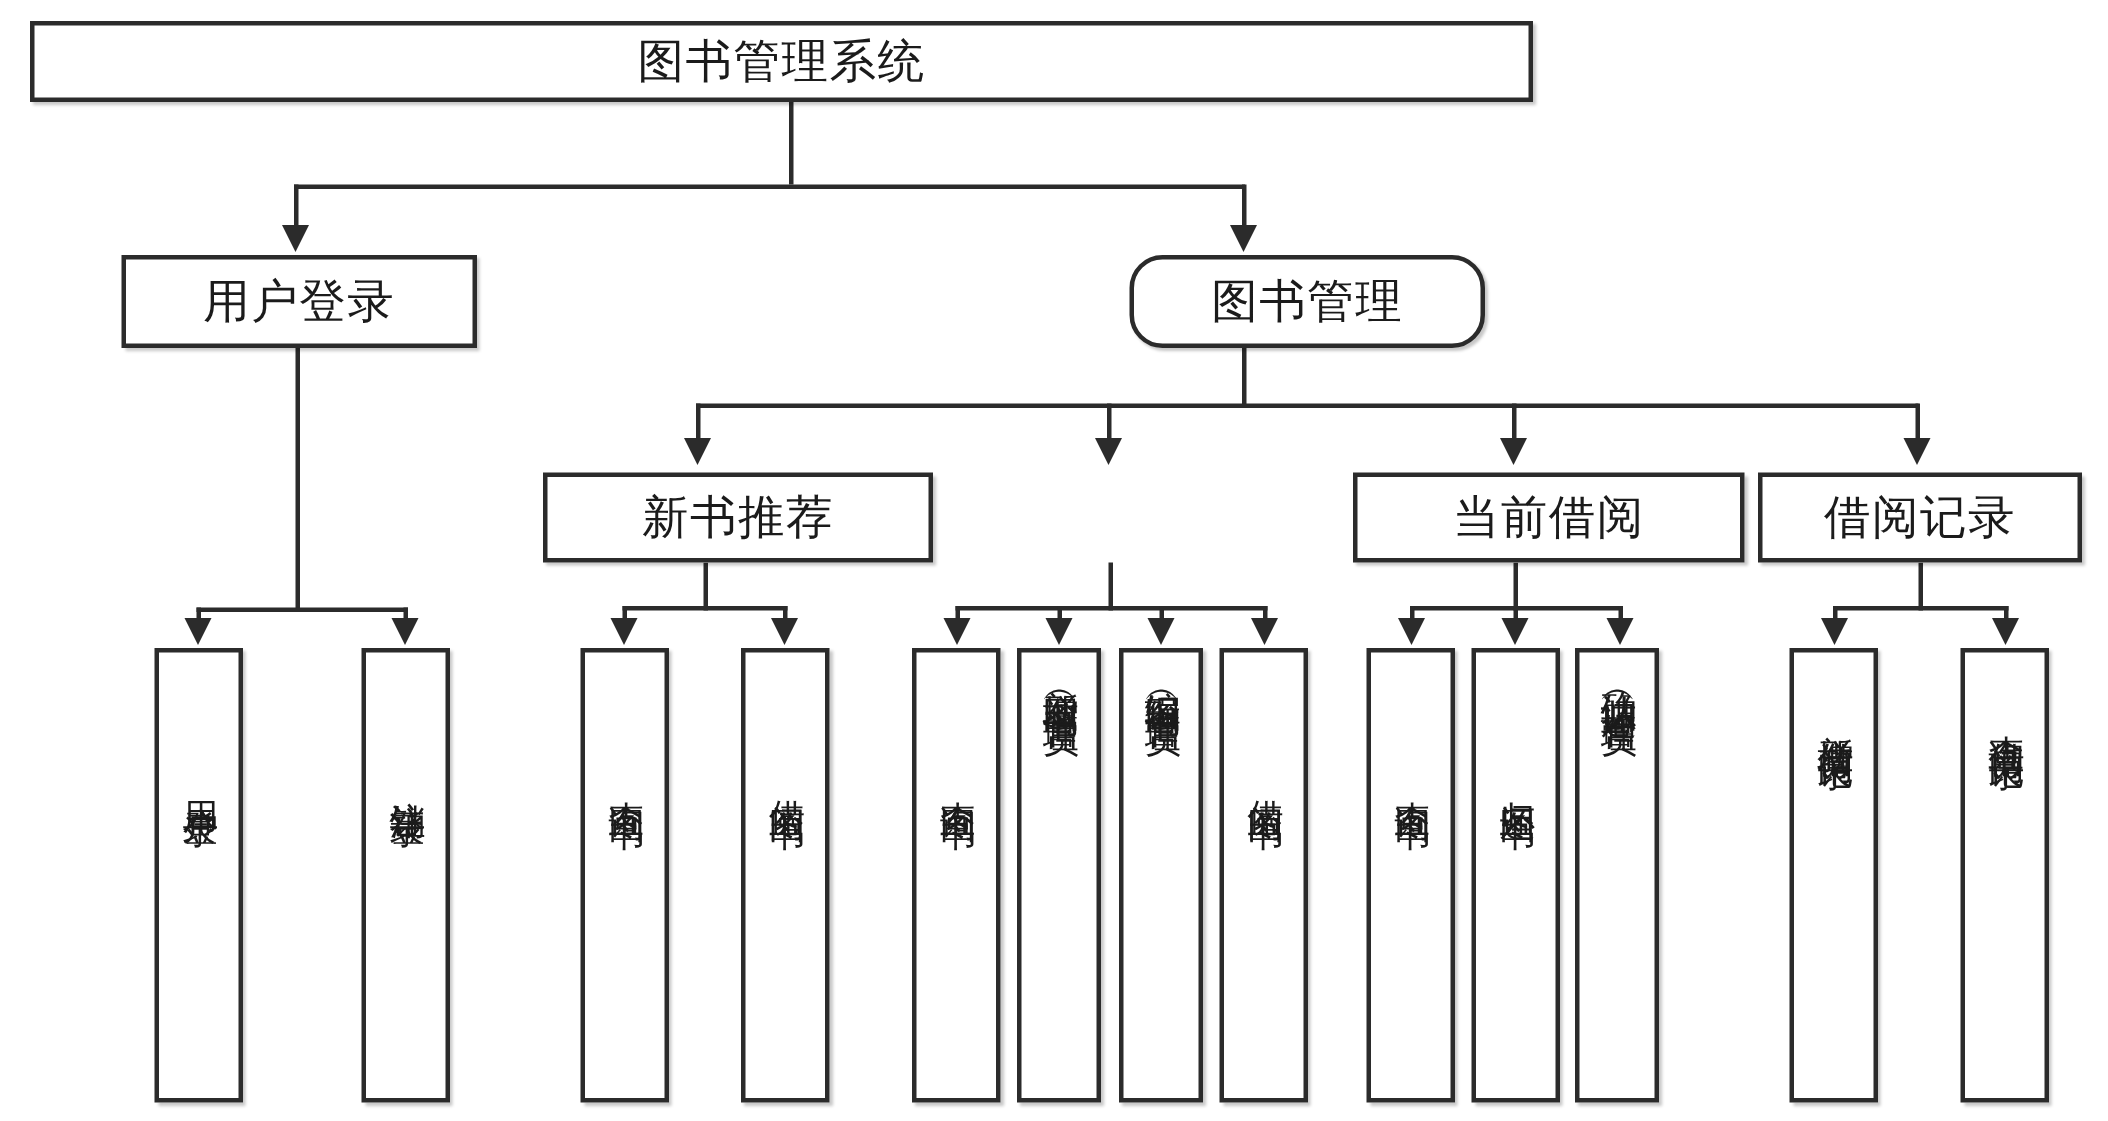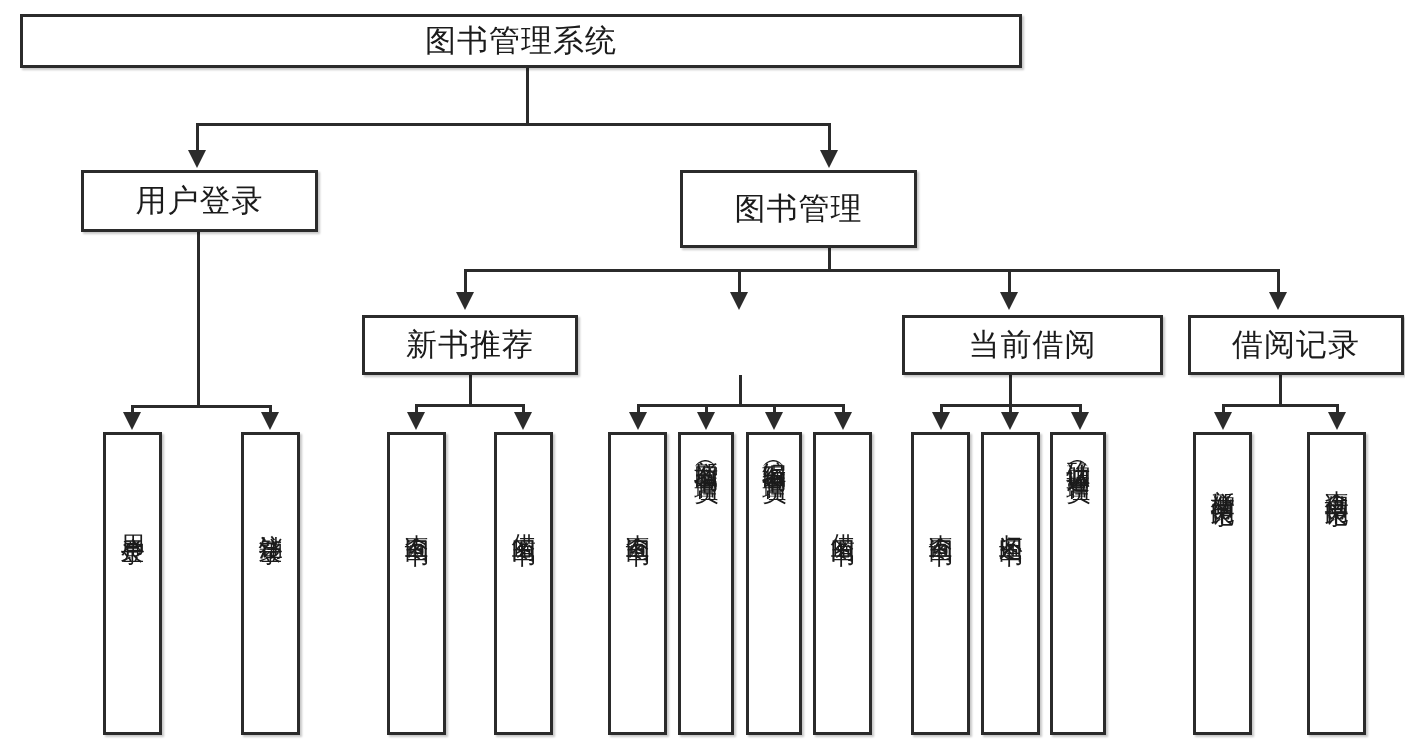--- a/index.html
+++ b/index.html
@@ -149,31 +149,31 @@
   <div class="conn vline" style="left:1336px; top:404px; height:12px;"></div>
   <div class="arrow" style="left:1328px; top:412px;"></div>
 
   <div class="node root" style="left:20px; top:14px; width:1002px; height:54px;">
     <span class="node-label">图书管理系统</span>
   </div>
 
   <div class="node" style="left:81px; top:170px; width:237px; height:62px;">
     <span class="node-label">用户登录</span>
   </div>
-  <div class="node" style="left:680px; top:170px; width:237px; height:78px;">
+  <div class="node" style="left:753px; top:170px; width:237px; height:62px;border-radius:22px;">
     <span class="node-label">图书管理</span>
   </div>
 
-  <div class="node" style="left:362px; top:315px; width:216px; height:60px;">
+  <div class="node" style="left:362px; top:315px; width:260px; height:60px;">
     <span class="node-label">新书推荐</span>
   </div>
   <div class="node" style="left:902px; top:315px; width:261px; height:60px;">
     <span class="node-label">当前借阅</span>
   </div>
-  <div class="node" style="left:1172px; top:315px; width:216px; height:60px;margin-left:16px;">
+  <div class="node" style="left:1172px; top:315px; width:216px; height:60px;">
     <span class="node-label">借阅记录</span>
   </div>
 
   <div class="node leaf" style="left:103px; top:432px; width:59px; height:303px; padding-top:80px;">
     <span class="node-label">用户登录</span>
   </div>
   <div class="node leaf" style="left:241px; top:432px; width:59px; height:303px; padding-top:80px;">
     <span class="node-label">注销登录</span>
   </div>
 

